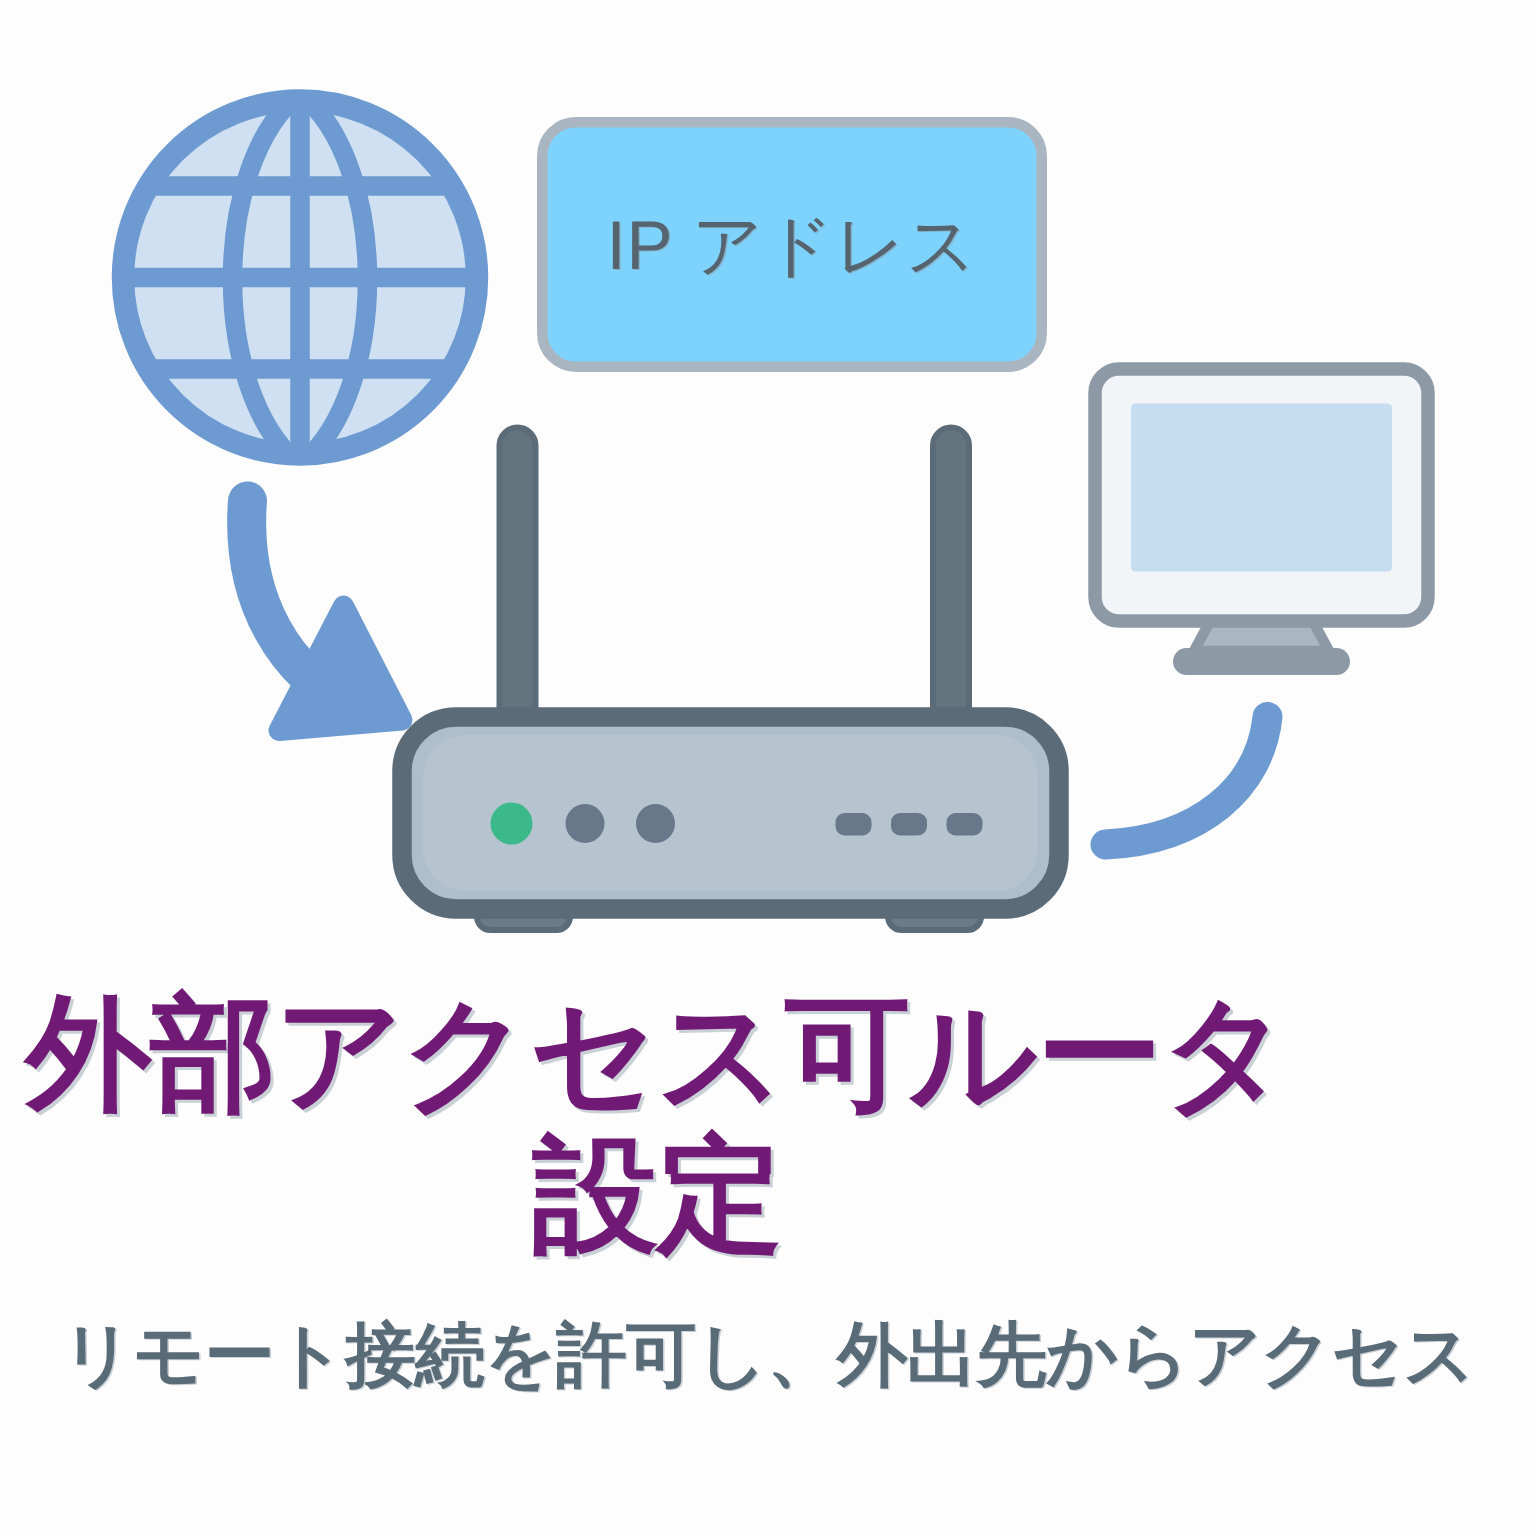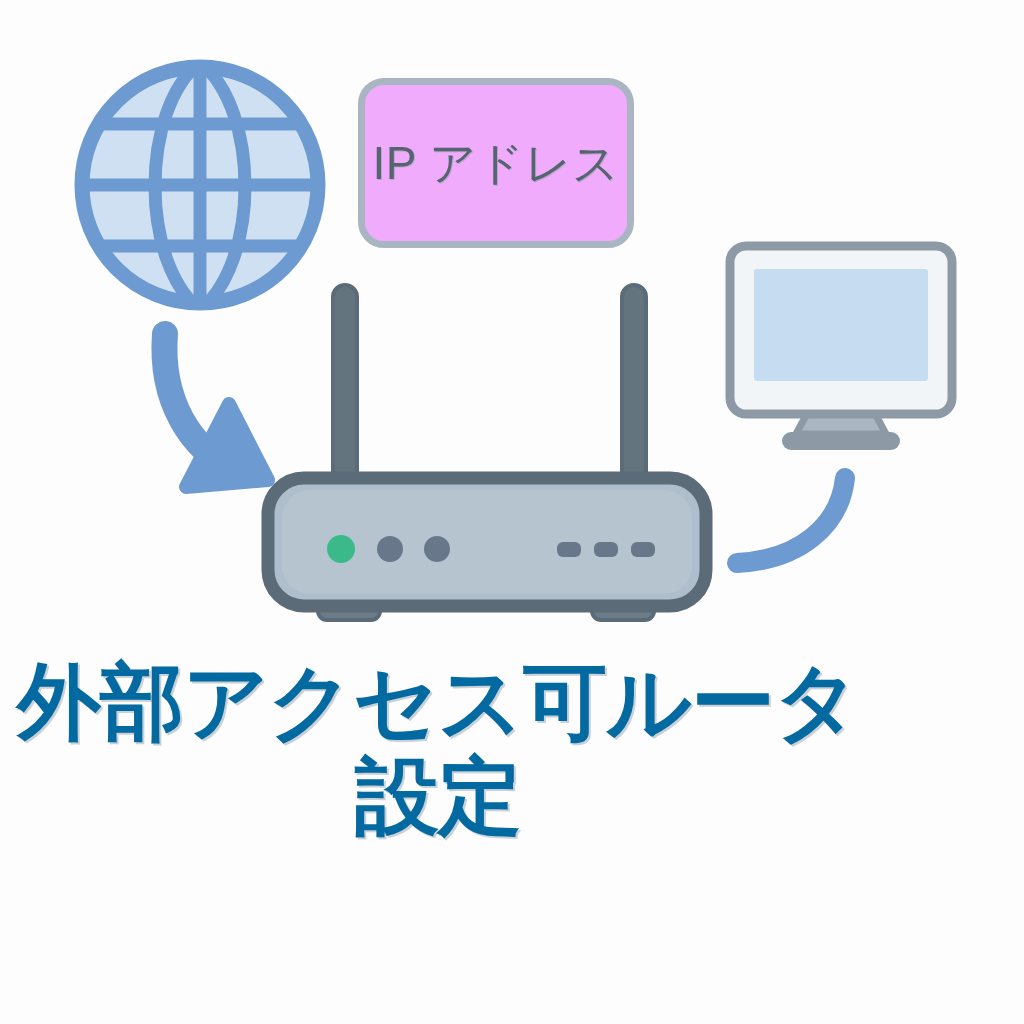--- a/index.html
+++ b/index.html
@@ -17,26 +17,26 @@
     height: 1024px;
     background: #fdfdfd;
     overflow: hidden;
   }
 
   
   .ip-box {
     position: absolute;
     left: 358px;
     top: 78px;
-    width: 276px;
+    width: 340px;
     height: 170px;
     box-sizing: border-box;
     border: 7px solid #a9b6c2;
     border-radius: 26px;
-    background: #f0abfc;
+    background: #7dd3fc;
     display: flex;
     flex-direction: column;
     align-items: center;
     justify-content: center;
     gap: 2px;
   }
   .ip-line {
     color: #55646f;
     font-size: 46px;
     line-height: 1.18;
@@ -48,21 +48,21 @@
     letter-spacing: 0px;
   }
 
   
   .title {
     position: absolute;
     left: 0;
     top: 655px;
     width: 876px;
     text-align: center;
-    color: #0369a1;
+    color: #701a75;
     font-size: 84px;
     font-weight: bold;
     line-height: 1.12;
     letter-spacing: -1px;
     text-shadow: 2px 2px 0 rgba(150,164,176,0.5);
   }
   .subtitle {
     position: absolute;
     left: 0;
     top: 872px;
@@ -160,14 +160,15 @@
       <rect x="594" y="542" width="24" height="15" rx="6"></rect>
       <rect x="631" y="542" width="24" height="15" rx="6"></rect>
     </g>
   </svg>
 
   <div class="ip-box">
     <div class="ip-line">IP アドレス</div>
   </div>
 
   <div class="title">外部アクセス可ルータ設定</div>
+  <div class="subtitle">リモート接続を許可し、外出先からアクセス</div>
 
 </div>
 
 </body></html>

